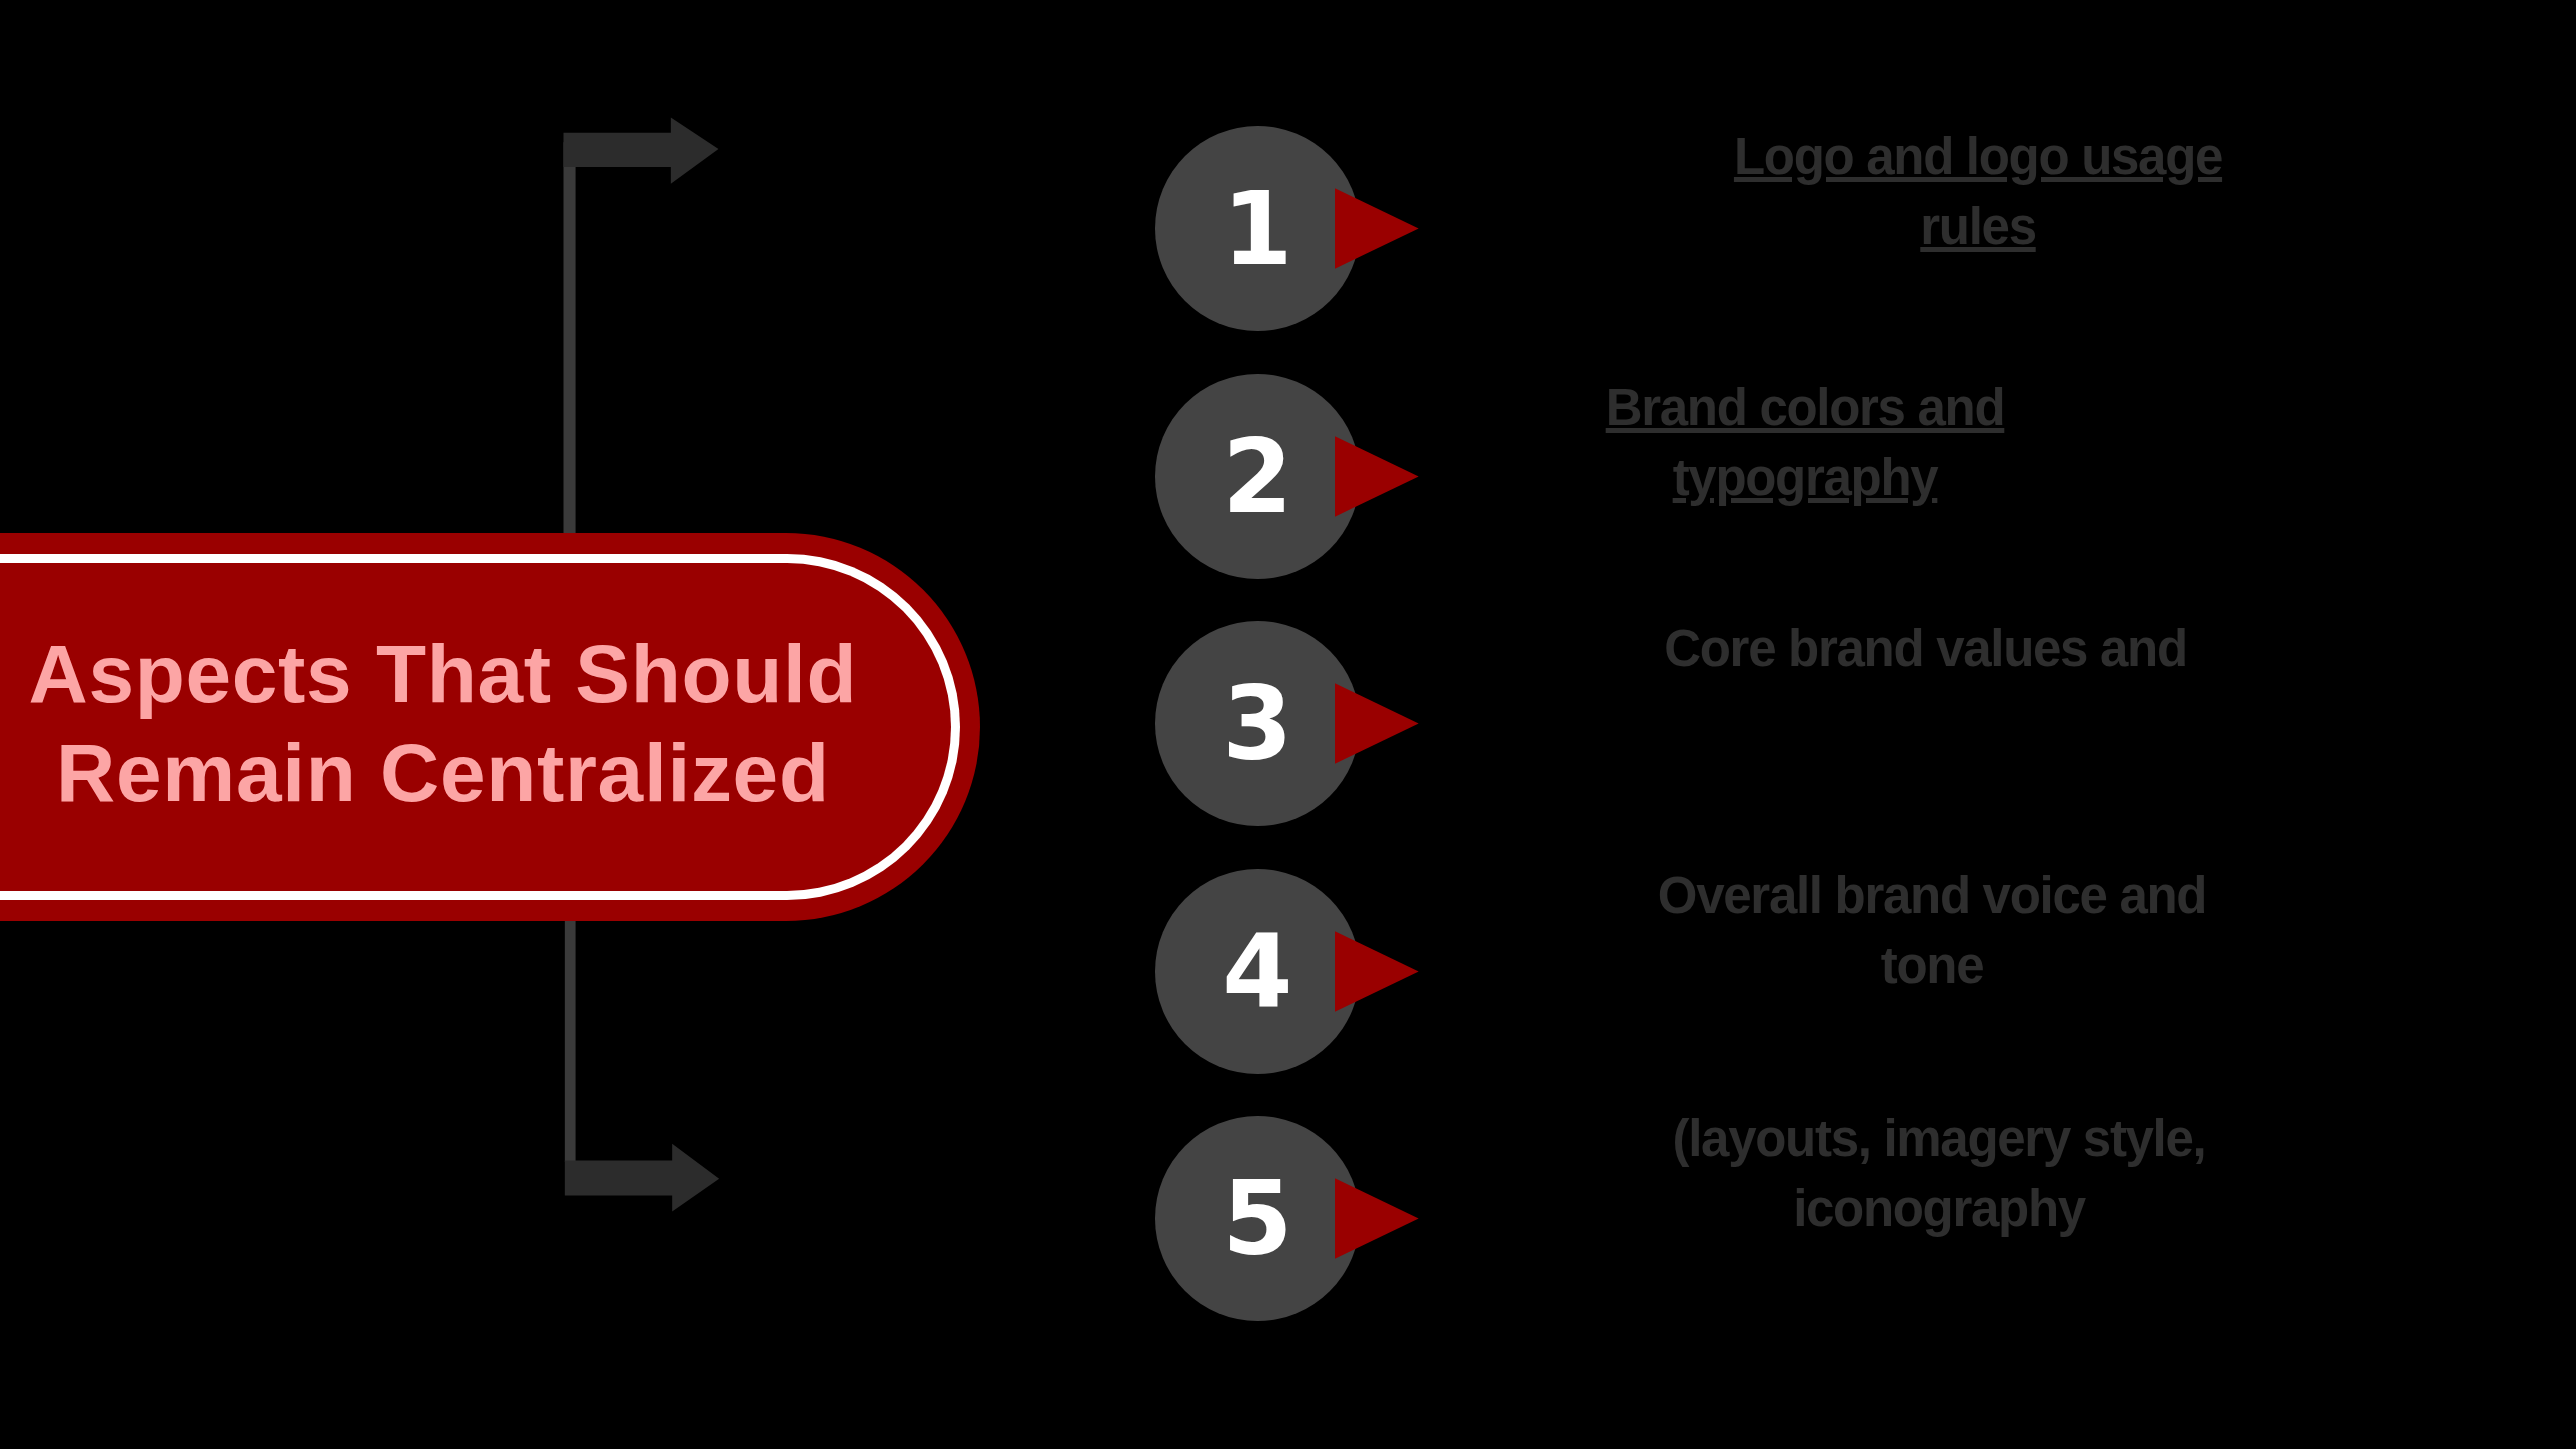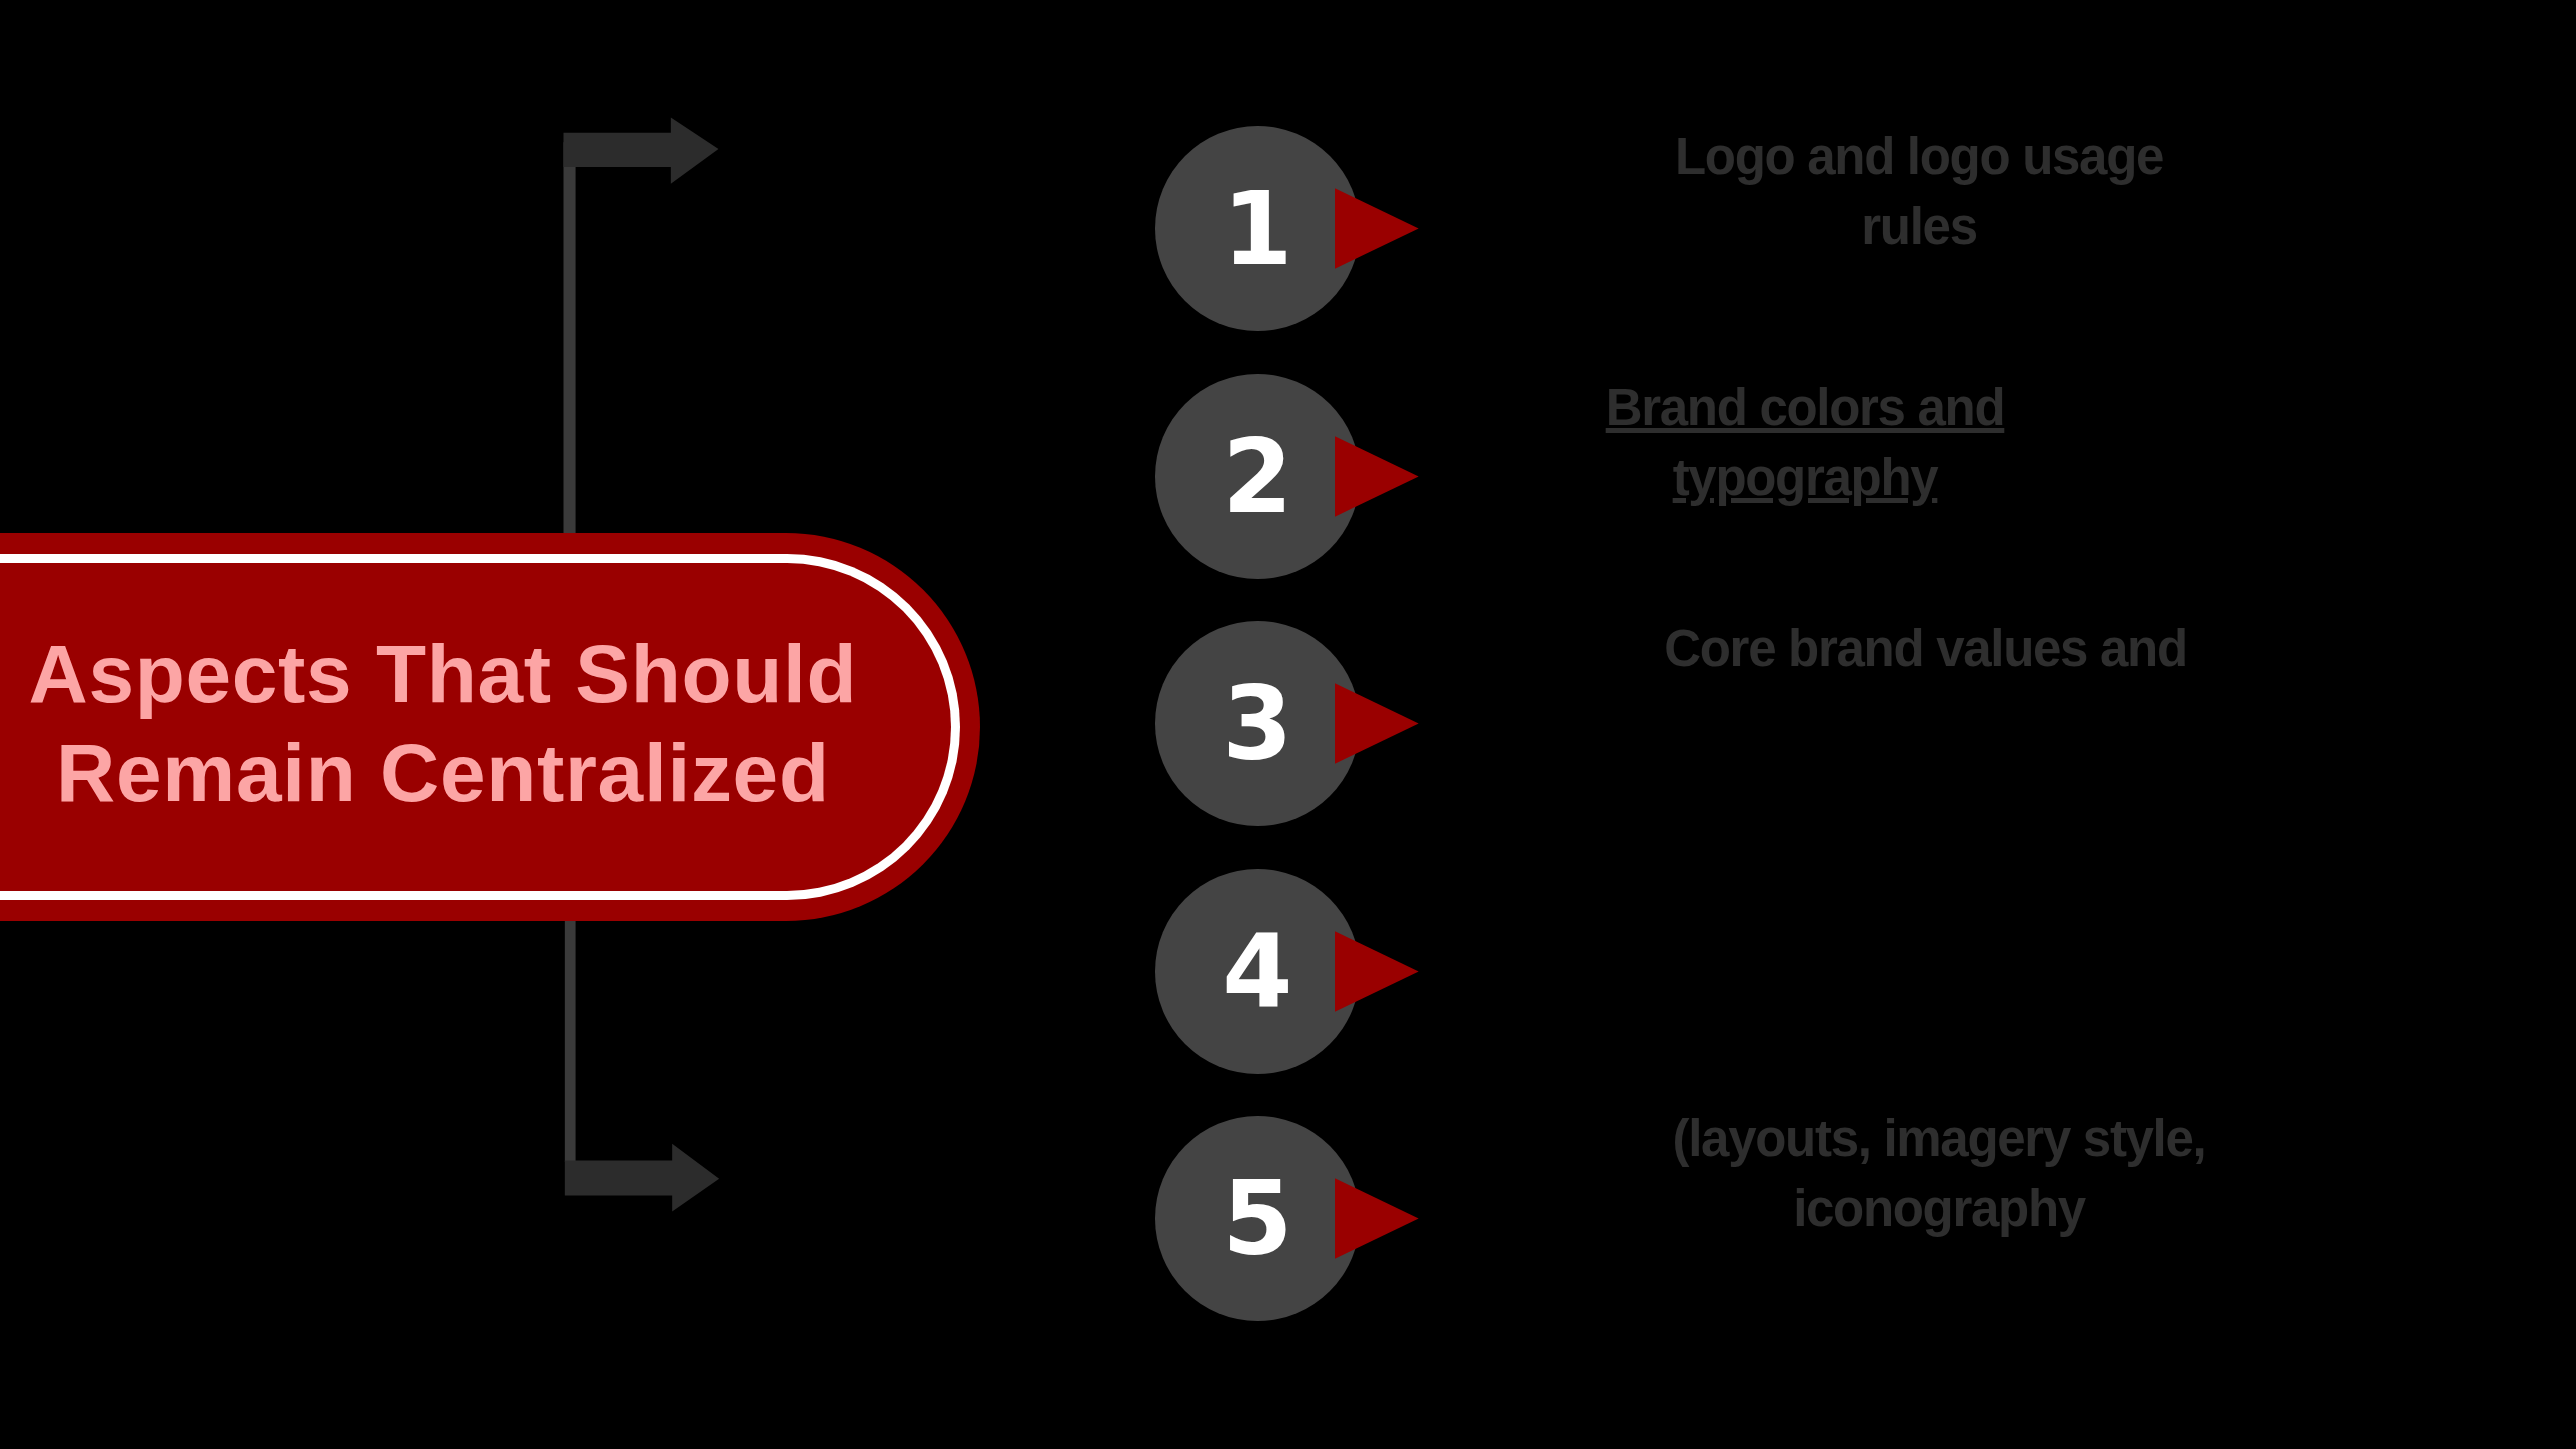--- a/index.html
+++ b/index.html
@@ -55,21 +55,21 @@
 <div class="banner-title">
   <div>Aspects That Should</div>
   <div>Remain Centralized</div>
 </div>
 
 <div class="item" style="top:126px;">
   <div class="circle">1</div>
   <svg class="pointer" viewBox="0 0 130 120">
     <polygon points="0,0 125,60 0,120" fill="#9a0000"></polygon>
   </svg>
-  <div class="item-text" style="left:1644px; width:550px; top:-4px;">
+  <div class="item-text" style="left:1703px; width:550px; top:-4px;text-decoration:underline;">
     <div>Logo and logo usage</div>
     <div>rules</div>
   </div>
 </div>
 
 <div class="item" style="top:374px;">
   <div class="circle">2</div>
   <svg class="pointer" viewBox="0 0 130 120">
     <polygon points="0,0 125,60 0,120" fill="#9a0000"></polygon>
   </svg>
@@ -87,20 +87,24 @@
   <div class="item-text" style="left:1637px; width:577px; top:-6.7px;">
     <div>Core brand values and</div>
   </div>
 </div>
 
 <div class="item" style="top:869px;">
   <div class="circle">4</div>
   <svg class="pointer" viewBox="0 0 130 120">
     <polygon points="0,0 125,60 0,120" fill="#9a0000"></polygon>
   </svg>
+  <div class="item-text" style="left:1630px; width:604px; top:-8px;">
+    <div>Overall brand voice and</div>
+    <div>tone</div>
+  </div>
 </div>
 
 <div class="item" style="top:1116px;">
   <div class="circle">5</div>
   <svg class="pointer" viewBox="0 0 130 120">
     <polygon points="0,0 125,60 0,120" fill="#9a0000"></polygon>
   </svg>
   <div class="item-text" style="left:1644px; width:590px; top:-12px;">
     <div>(layouts, imagery style,</div>
     <div>iconography</div>

